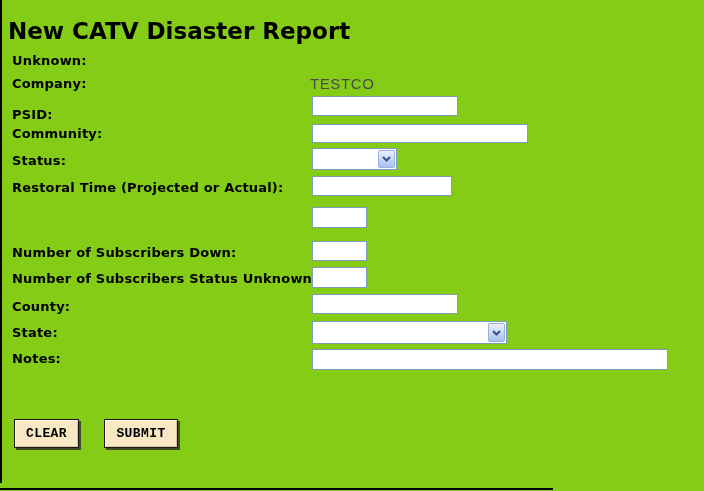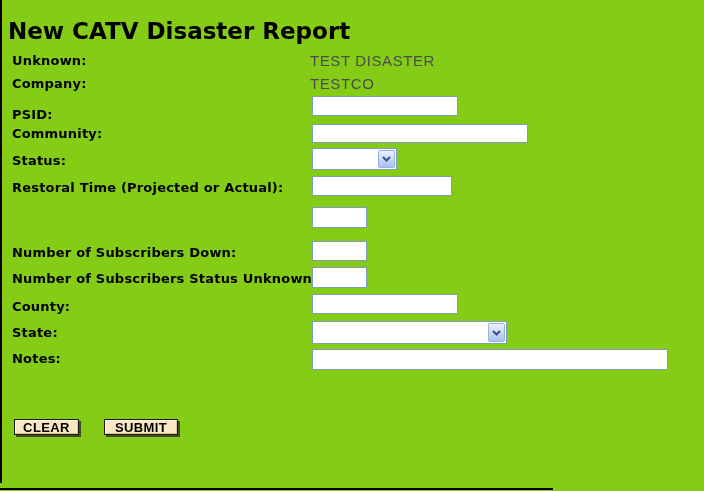--- a/index.html
+++ b/index.html
@@ -40,25 +40,25 @@
     cursor:default;
   }
   .sel .arrow-btn {
     width:17px; margin:1px; box-sizing:border-box;
     border:1px solid #98b1e4; border-radius:2px;
     background:linear-gradient(#eaf1fd 0%, #cfdcf8 45%, #a9c0ee 100%);
     display:flex; align-items:center; justify-content:center;
   }
 
   .btn {
-    position:absolute; top:419px; height:16px; box-sizing:border-box;
+    position:absolute; top:419px; height:29px; box-sizing:border-box;
     background:#f7e8c3; border:1px solid #1a1a1a;
     box-shadow:2px 2px 0 rgba(45,45,45,0.8),
                inset 1px 1px 0 #fdf6e2, inset -1px -1px 0 #d9c697;
-    font-family:Liberation Sans, sans-serif;
+    font-family:Liberation Mono, monospace;
     font-size:13px; font-weight:bold; color:#000; letter-spacing:0.4px;
     text-align:center; padding:0; cursor:pointer;
   }
   .btn-clear  { left:14px;  width:65px; }
   .btn-submit { left:104px; width:74px; }
 
   
   .lbl-disaster  { top:53px;  }
   .lbl-company   { top:76px;  }
   .lbl-psid      { top:107px;  }
@@ -90,21 +90,20 @@
 <body>
 
 <div id="screen">
 
   <div class="frame-left"></div>
   <div class="frame-bottom"></div>
 
   <h1 class="page-title">New CATV Disaster Report</h1>
 
   <div class="label lbl-disaster">Unknown:</div>
-  <div class="static-value val-disaster">TEST DISASTER</div>
 
   <div class="label lbl-company">Company:</div>
   <div class="static-value val-company">TESTCO</div>
 
   <div class="label lbl-psid">PSID:</div>
   <input class="txt in-psid" type="text" value="" style="">
 
   <div class="label lbl-community">Community:</div>
   <input class="txt in-community" type="text" value="" style="">
 

